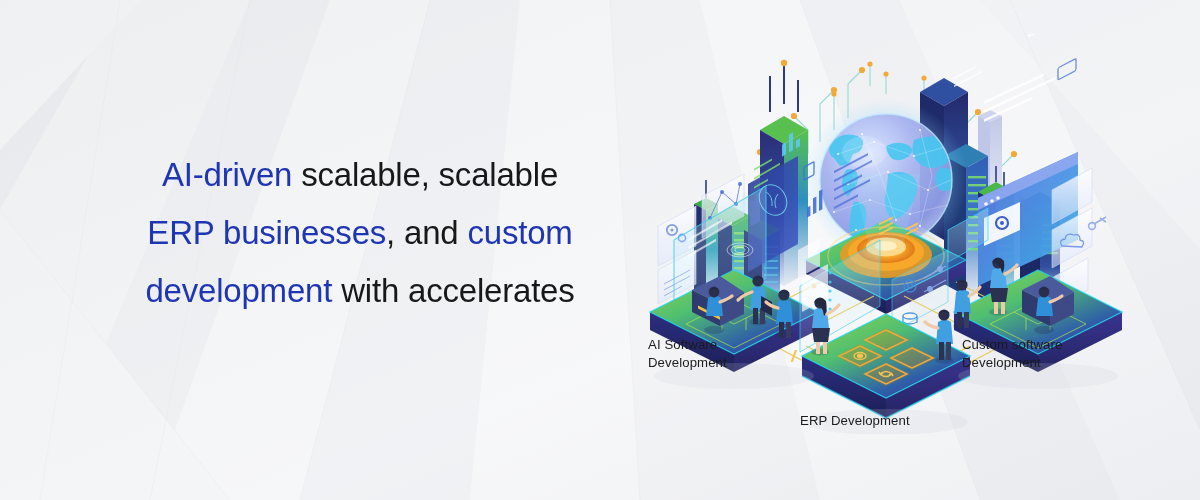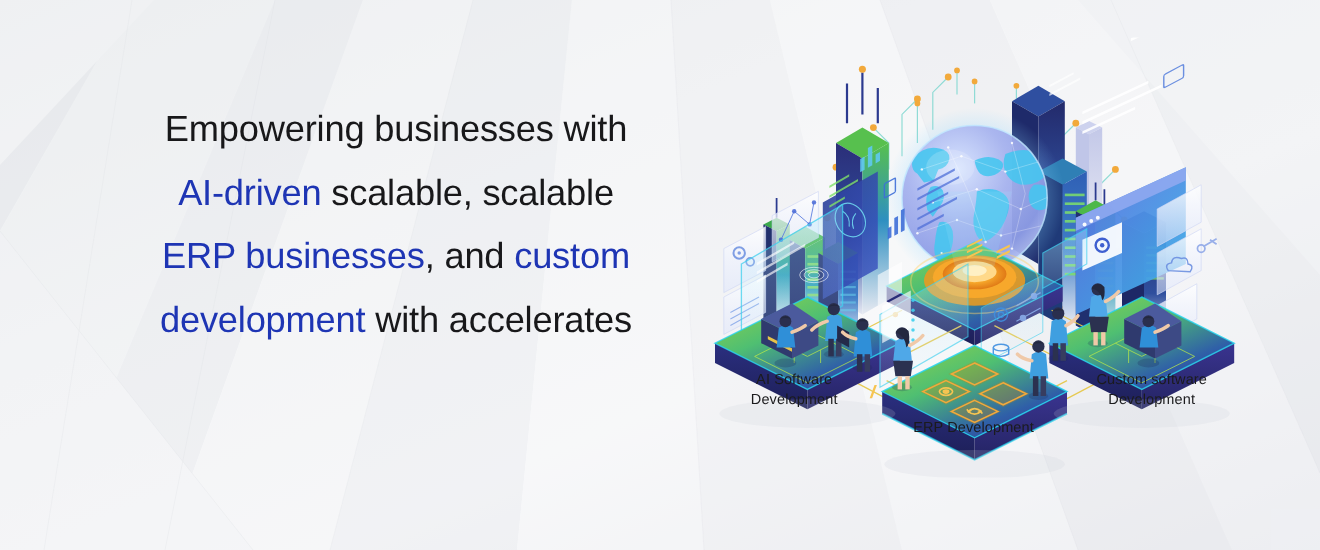--- a/index.html
+++ b/index.html
@@ -43,26 +43,26 @@
     z-index: 4;
   }
   .illus svg { display: block; width: 100%; height: 100%; }
 
   
   .caption {
     position: absolute;
     color: #1b1b1d;
     font-size: 13.2px;
     line-height: 18px;
-    text-align: center;
+    text-align: left;
     z-index: 6;
     letter-spacing: 0.1px;
   }
   #cap-ai    { left: 648px; top: 336px; width: 148px; }
-  #cap-erp   { left: 800px; top: 380px; width: 170px; }
+  #cap-erp   { left: 800px; top: 412px; width: 170px; }
   #cap-cust  { left: 962px; top: 336px; width: 170px; }
 </style>
 </head>
 <body>
 
 <div class="banner">
 
   <svg class="bg-facets" viewBox="0 0 1200 500" preserveAspectRatio="none">
     <defs>
       <linearGradient id="bgG" x1="0" y1="0" x2="1" y2="1">
@@ -95,21 +95,21 @@
       <path d="M430,0 L300,500"></path>
       <path d="M610,0 L640,500"></path>
       <path d="M800,0 L980,500"></path>
       <path d="M1010,0 L1200,430"></path>
       <path d="M0,210 L230,500"></path>
     </g>
   </svg>
 
   <div class="headline-wrap">
     <h1 class="headline">
-      <span>Empowering businesses with</span><br>
+      <br>
       <span class="accent">AI-driven</span>
       <span>scalable, scalable</span><br>
       <span class="accent">ERP businesses</span><span>, and </span><span class="accent">custom</span><br>
       <span class="accent">development</span>
       <span>with accelerates</span><br>
     </h1>
   </div>
 
   <div class="illus">
     <svg viewBox="0 0 476 400" preserveAspectRatio="xMidYMid meet">

